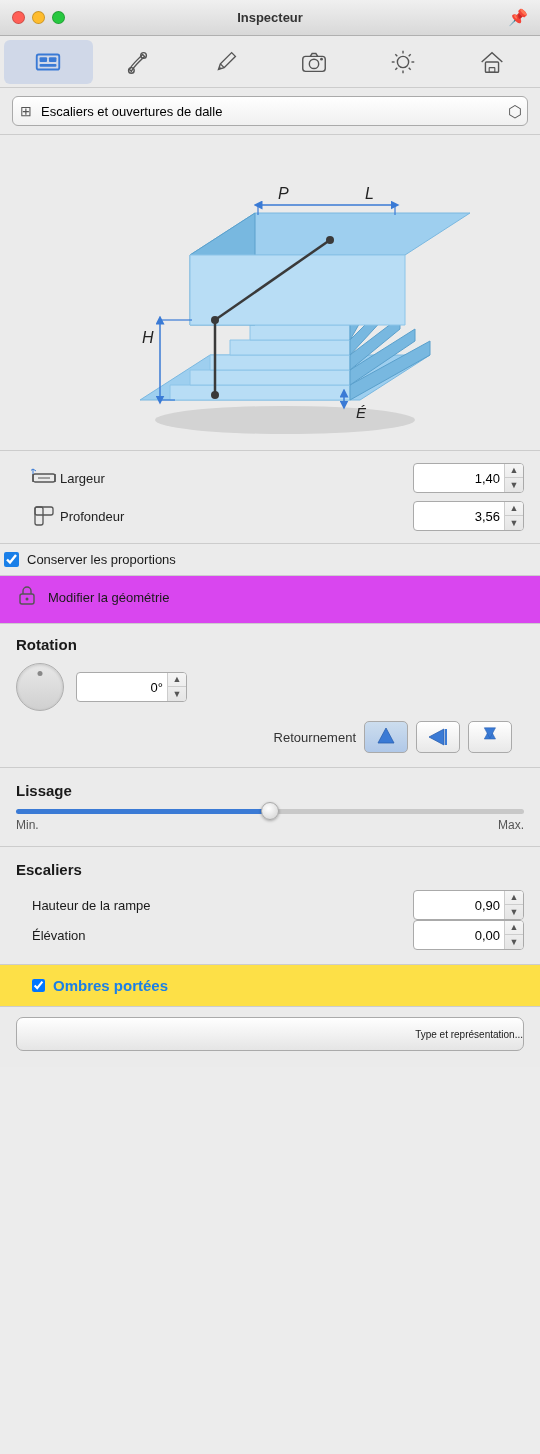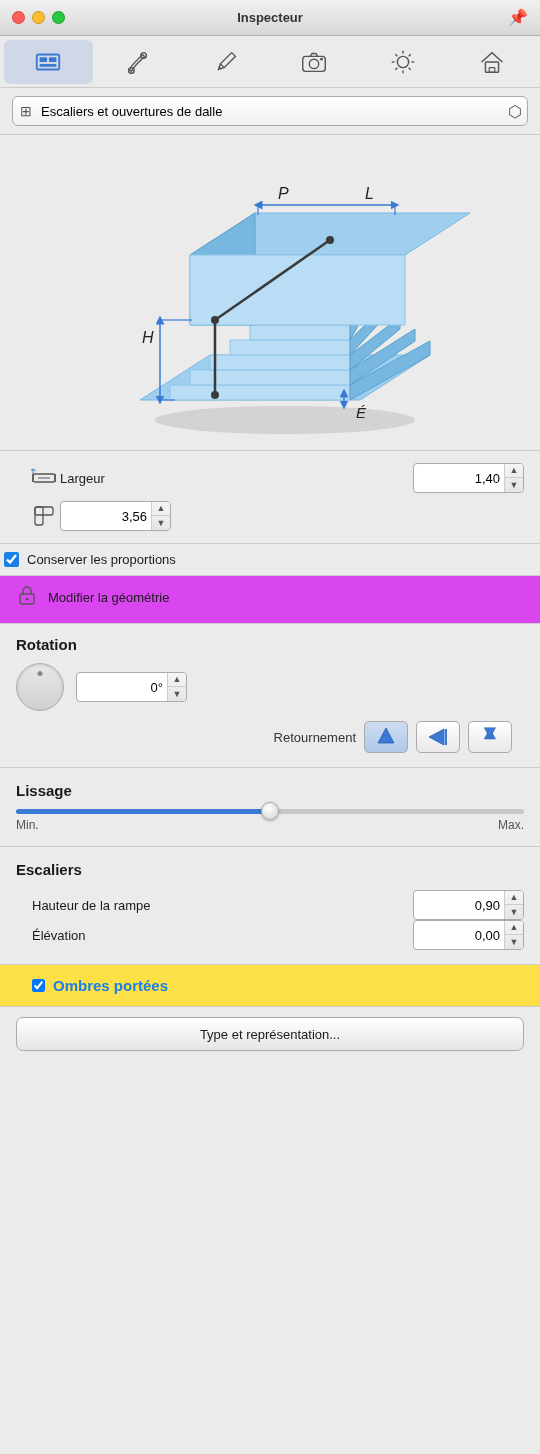--- a/index.html
+++ b/index.html
@@ -370,23 +370,24 @@
     .type-btn-row {
       padding: 10px 16px 16px 16px;
       background: #ebebeb;
     }
     .type-btn {
       width: 100%;
       height: 34px;
       border: 1px solid #aaa;
       border-radius: 7px;
       background: linear-gradient(to bottom, #fff, #e5e5e5);
-      font-size: 13px;
+      font-size: 10px;
       cursor: pointer;
       color: #1a1a1a;
+      text-align: right;
     }
   </style>
 </head>
 <body>
 
 <div class="titlebar">
   <div class="titlebar-controls">
     <div class="traffic-light tl-red"></div>
     <div class="traffic-light tl-yellow"></div>
     <div class="traffic-light tl-green"></div>
@@ -545,20 +546,21 @@
       </div>
     </div>
   </div>
   <div class="field-row">
     <div class="field-icon">
       <svg width="26" height="26" viewBox="0 0 26 26">
         <rect x="4" y="4" width="8" height="18" rx="2" stroke="#555" stroke-width="1.3" fill="none"></rect>
         <rect x="4" y="4" width="18" height="8" rx="2" stroke="#555" stroke-width="1.3" fill="none"></rect>
       </svg>
     </div>
+    <span class="field-label">Profondeur</span>
     <div class="field-input-wrap">
       <input class="field-input" type="text" value="3,56" style="">
       <div class="field-stepper">
         <button class="stepper-btn">▲</button>
         <button class="stepper-btn">▼</button>
       </div>
     </div>
   </div>
 </div>
 

